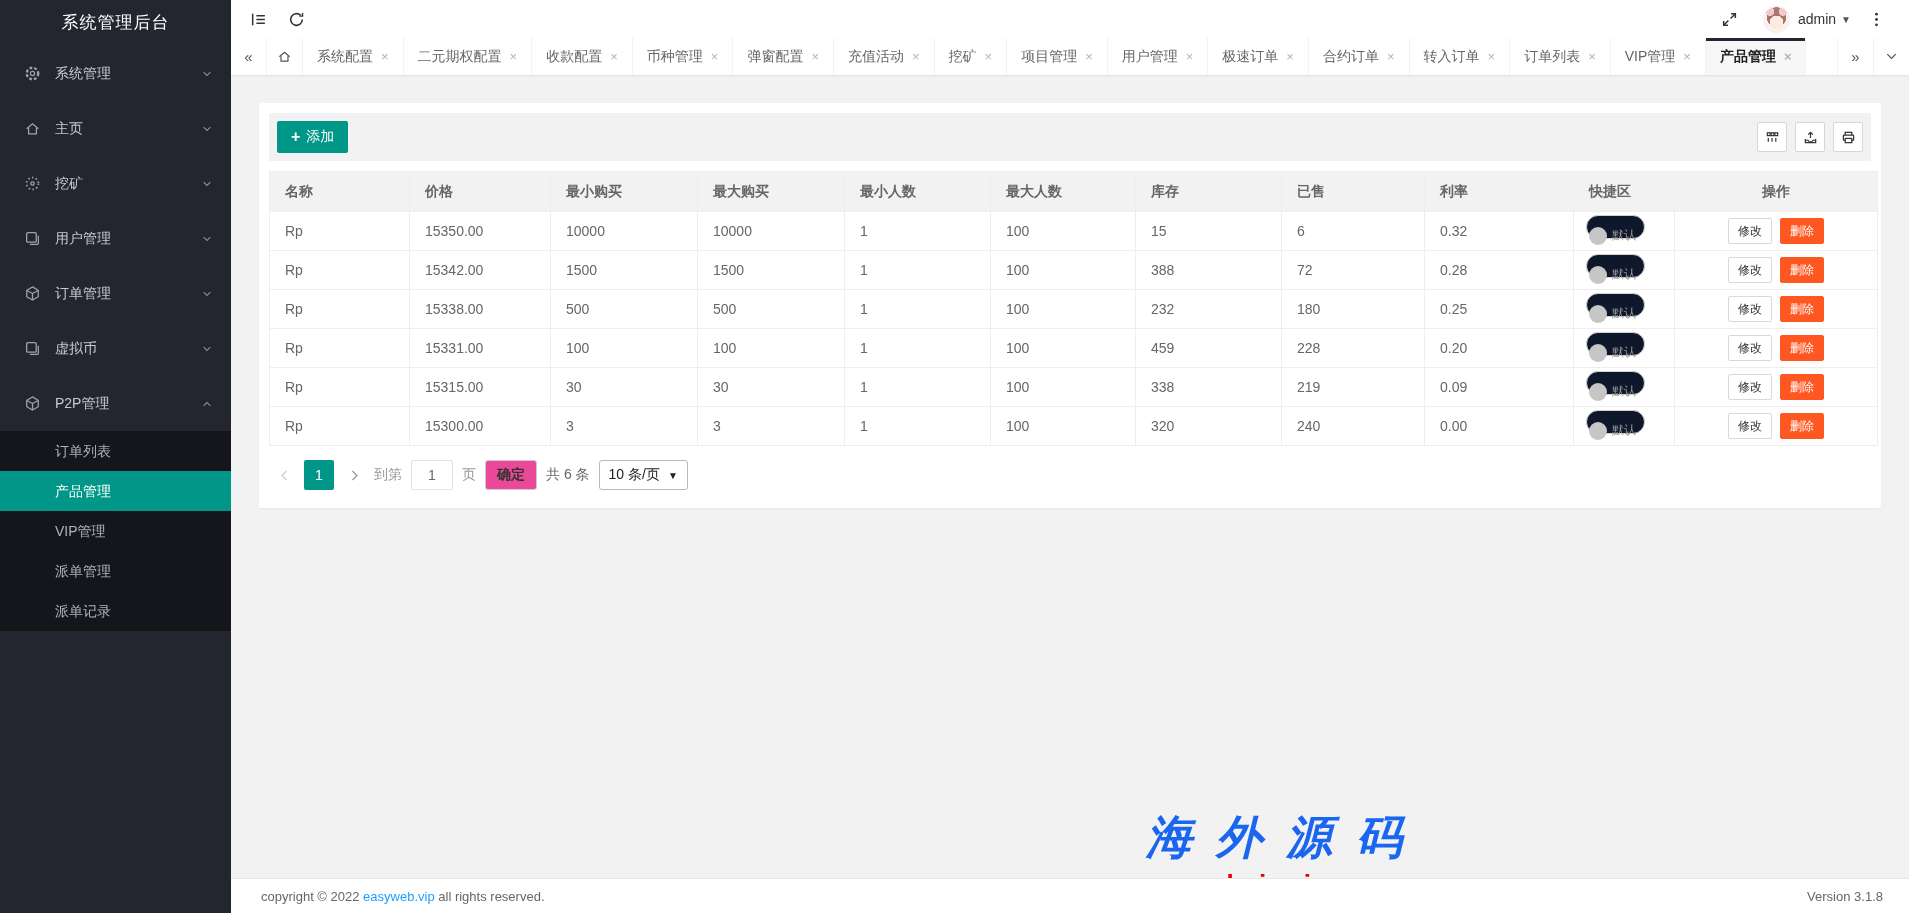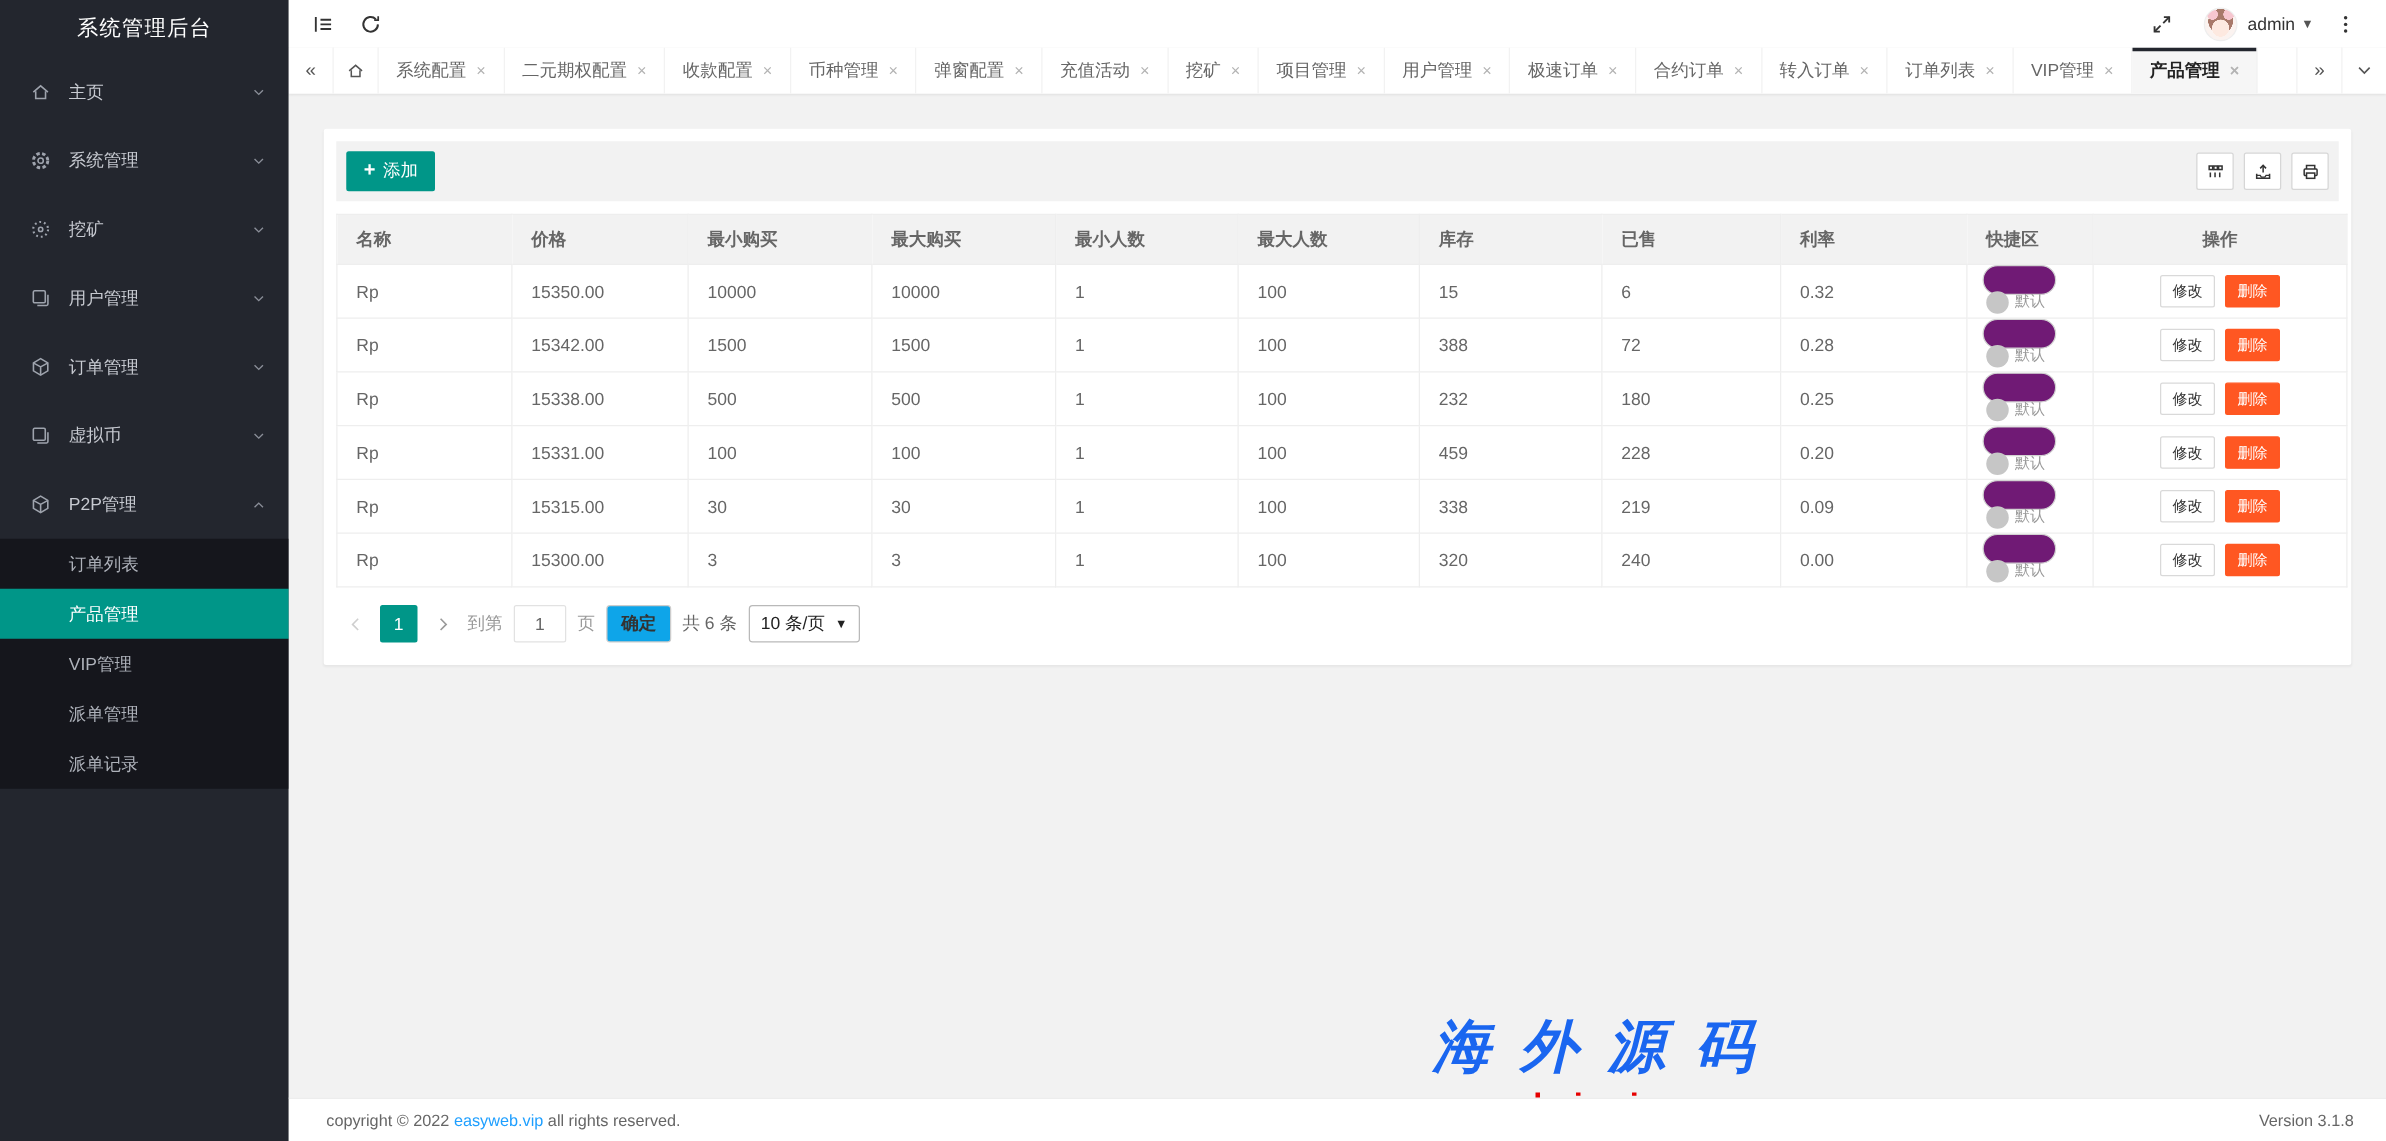--- a/index.html
+++ b/index.html
@@ -57,38 +57,38 @@
   .ico-btn { width:30px; height:30px; background:#fff; border:1px solid #d6d6d6; border-radius:2px; margin-left:8px; display:inline-flex; align-items:center; justify-content:center; color:#333; cursor:pointer; }
   .ico-btn svg { width:15px; height:15px; }
 
   table.grid { border-collapse:collapse; width:100%; table-layout:fixed; }
   .grid th { background:#f2f2f2; font-weight:bold; color:#555; }
   .grid th, .grid td { border:1px solid #eee; font-size:14px; height:39px; padding:0 0 0 15px; text-align:left; color:#666; overflow:hidden; white-space:nowrap; }
   .grid th { height:40px; }
   .grid th.center, .grid td.center { text-align:center; padding:0; }
   .grid td.toggle-cell { padding-left:12px; }
 
-  .switch { display:inline-flex; height:24px; border:1px solid #d2d2d2; border-radius:13px; background:#701a75; padding:20px 8px 2px 2px; cursor:pointer; }
+  .switch { display:inline-flex; align-items:center; height:24px; border:1px solid #d2d2d2; border-radius:13px; background:#0f172a; padding:20px 8px 2px 2px; cursor:pointer; }
   .knob { width:18px; height:18px; border-radius:50%; background:#c6c6c6; }
   .switch-label { font-size:12px; color:#999; margin-left:5px; }
 
   .btn-edit { height:26px; padding:0 9px; background:#fff; border:1px solid #d9d9d9; border-radius:2px; color:#333; font-size:12px; cursor:pointer; }
   .btn-del { height:26px; padding:0 9px; background:#FF5722; border:1px solid #FF5722; border-radius:2px; color:#fff; font-size:12px; margin-left:8px; cursor:pointer; }
 
   
   .pagination { display:flex; align-items:center; padding:14px 4px 12px 4px; gap:9px; font-size:14px; }
   .pg-arrow { width:22px; height:30px; display:flex; align-items:center; justify-content:center; cursor:pointer; }
   .pg-arrow svg { width:13px; height:13px; }
   .pg-prev { color:#cfcfcf; }
   .pg-next { color:#9a9a9a; }
   .pg-num { min-width:30px; height:30px; background:#009688; color:#fff; border-radius:2px; display:flex; align-items:center; justify-content:center; cursor:pointer; }
   .pg-text { color:#999; }
   .pg-total { color:#666; }
   .pg-input { width:42px; height:30px; border:1px solid #e2e2e2; border-radius:2px; text-align:center; font-size:14px; color:#666; outline:none; }
-  .pg-confirm { height:30px; padding:0 11px; background:#0ea5e9; border:1px solid #ccc; border-radius:3px; font-size:14px; font-weight:bold; color:#333; cursor:pointer; }
+  .pg-confirm { height:30px; padding:0 11px; background:#ec4899; border:1px solid #ccc; border-radius:3px; font-size:14px; font-weight:bold; color:#333; cursor:pointer; }
   .pg-select { height:30px; border:1px solid #b9b9b9; border-radius:3px; background:#fff; display:inline-flex; align-items:center; padding:0 9px; gap:8px; color:#222; cursor:pointer; }
   .pg-select .sel-caret { font-size:10px; color:#222; }
 
   
   .watermark { position:absolute; left:845px; top:732px; width:420px; text-align:center; pointer-events:none; }
   .wm-title { font-family:"DejaVu Serif","Liberation Serif",serif; font-style:italic; font-weight:bold; font-size:46px; color:#1a66f0; letter-spacing:24px; white-space:nowrap;text-align:center; }
   .wm-url { font-size:26px; font-weight:bold; color:#e60000; letter-spacing:1px; margin-top:0px; }
 
   
   .footer { height:35px; background:#fff; border-top:1px solid #e8e8e8; display:flex; align-items:center; padding:0 26px 0 30px; font-size:13px; color:#666; }
@@ -98,40 +98,40 @@
 </head>
 <body>
 
 <div class="app">
 
   <aside class="sidebar">
     <div class="logo">系统管理后台</div>
     <nav>
         <div class="side-item">
           <span class="si-icon">
+            <svg viewBox="0 0 16 16" fill="none" stroke="currentColor">
+              <circle cx="8" cy="8" r="5.4" stroke-width="2.2" stroke-dasharray="2.6 1.8"></circle>
+              <circle cx="8" cy="8" r="2" stroke-width="1.2"></circle>
+            </svg>
+          </span>
+          <span class="si-label">系统管理</span>
+          <span class="si-chev">
+            <svg viewBox="0 0 16 16" fill="none" stroke="currentColor" stroke-width="1.5">
+              <path d="M3.5 5.5 8 10l4.5-4.5"></path>
+            </svg>
+          </span>
+        </div>
+        <div class="side-item">
+          <span class="si-icon">
             <svg viewBox="0 0 16 16" fill="none" stroke="currentColor" stroke-width="1.2">
               <path d="M2.5 8.2 8 3.5l5.5 4.7"></path>
               <path d="M4.3 7.6v5.4h7.4V7.6"></path>
             </svg>
           </span>
           <span class="si-label">主页</span>
-          <span class="si-chev">
-            <svg viewBox="0 0 16 16" fill="none" stroke="currentColor" stroke-width="1.5">
-              <path d="M3.5 5.5 8 10l4.5-4.5"></path>
-            </svg>
-          </span>
-        </div>
-        <div class="side-item">
-          <span class="si-icon">
-            <svg viewBox="0 0 16 16" fill="none" stroke="currentColor">
-              <circle cx="8" cy="8" r="5.4" stroke-width="2.2" stroke-dasharray="2.6 1.8"></circle>
-              <circle cx="8" cy="8" r="2" stroke-width="1.2"></circle>
-            </svg>
-          </span>
-          <span class="si-label">系统管理</span>
           <span class="si-chev">
             <svg viewBox="0 0 16 16" fill="none" stroke="currentColor" stroke-width="1.5">
               <path d="M3.5 5.5 8 10l4.5-4.5"></path>
             </svg>
           </span>
         </div>
         <div class="side-item">
           <span class="si-icon">
             <svg viewBox="0 0 16 16" fill="none" stroke="currentColor">
               <circle cx="8" cy="8" r="5.6" stroke-width="1.6" stroke-dasharray="1.4 2.2"></circle>

